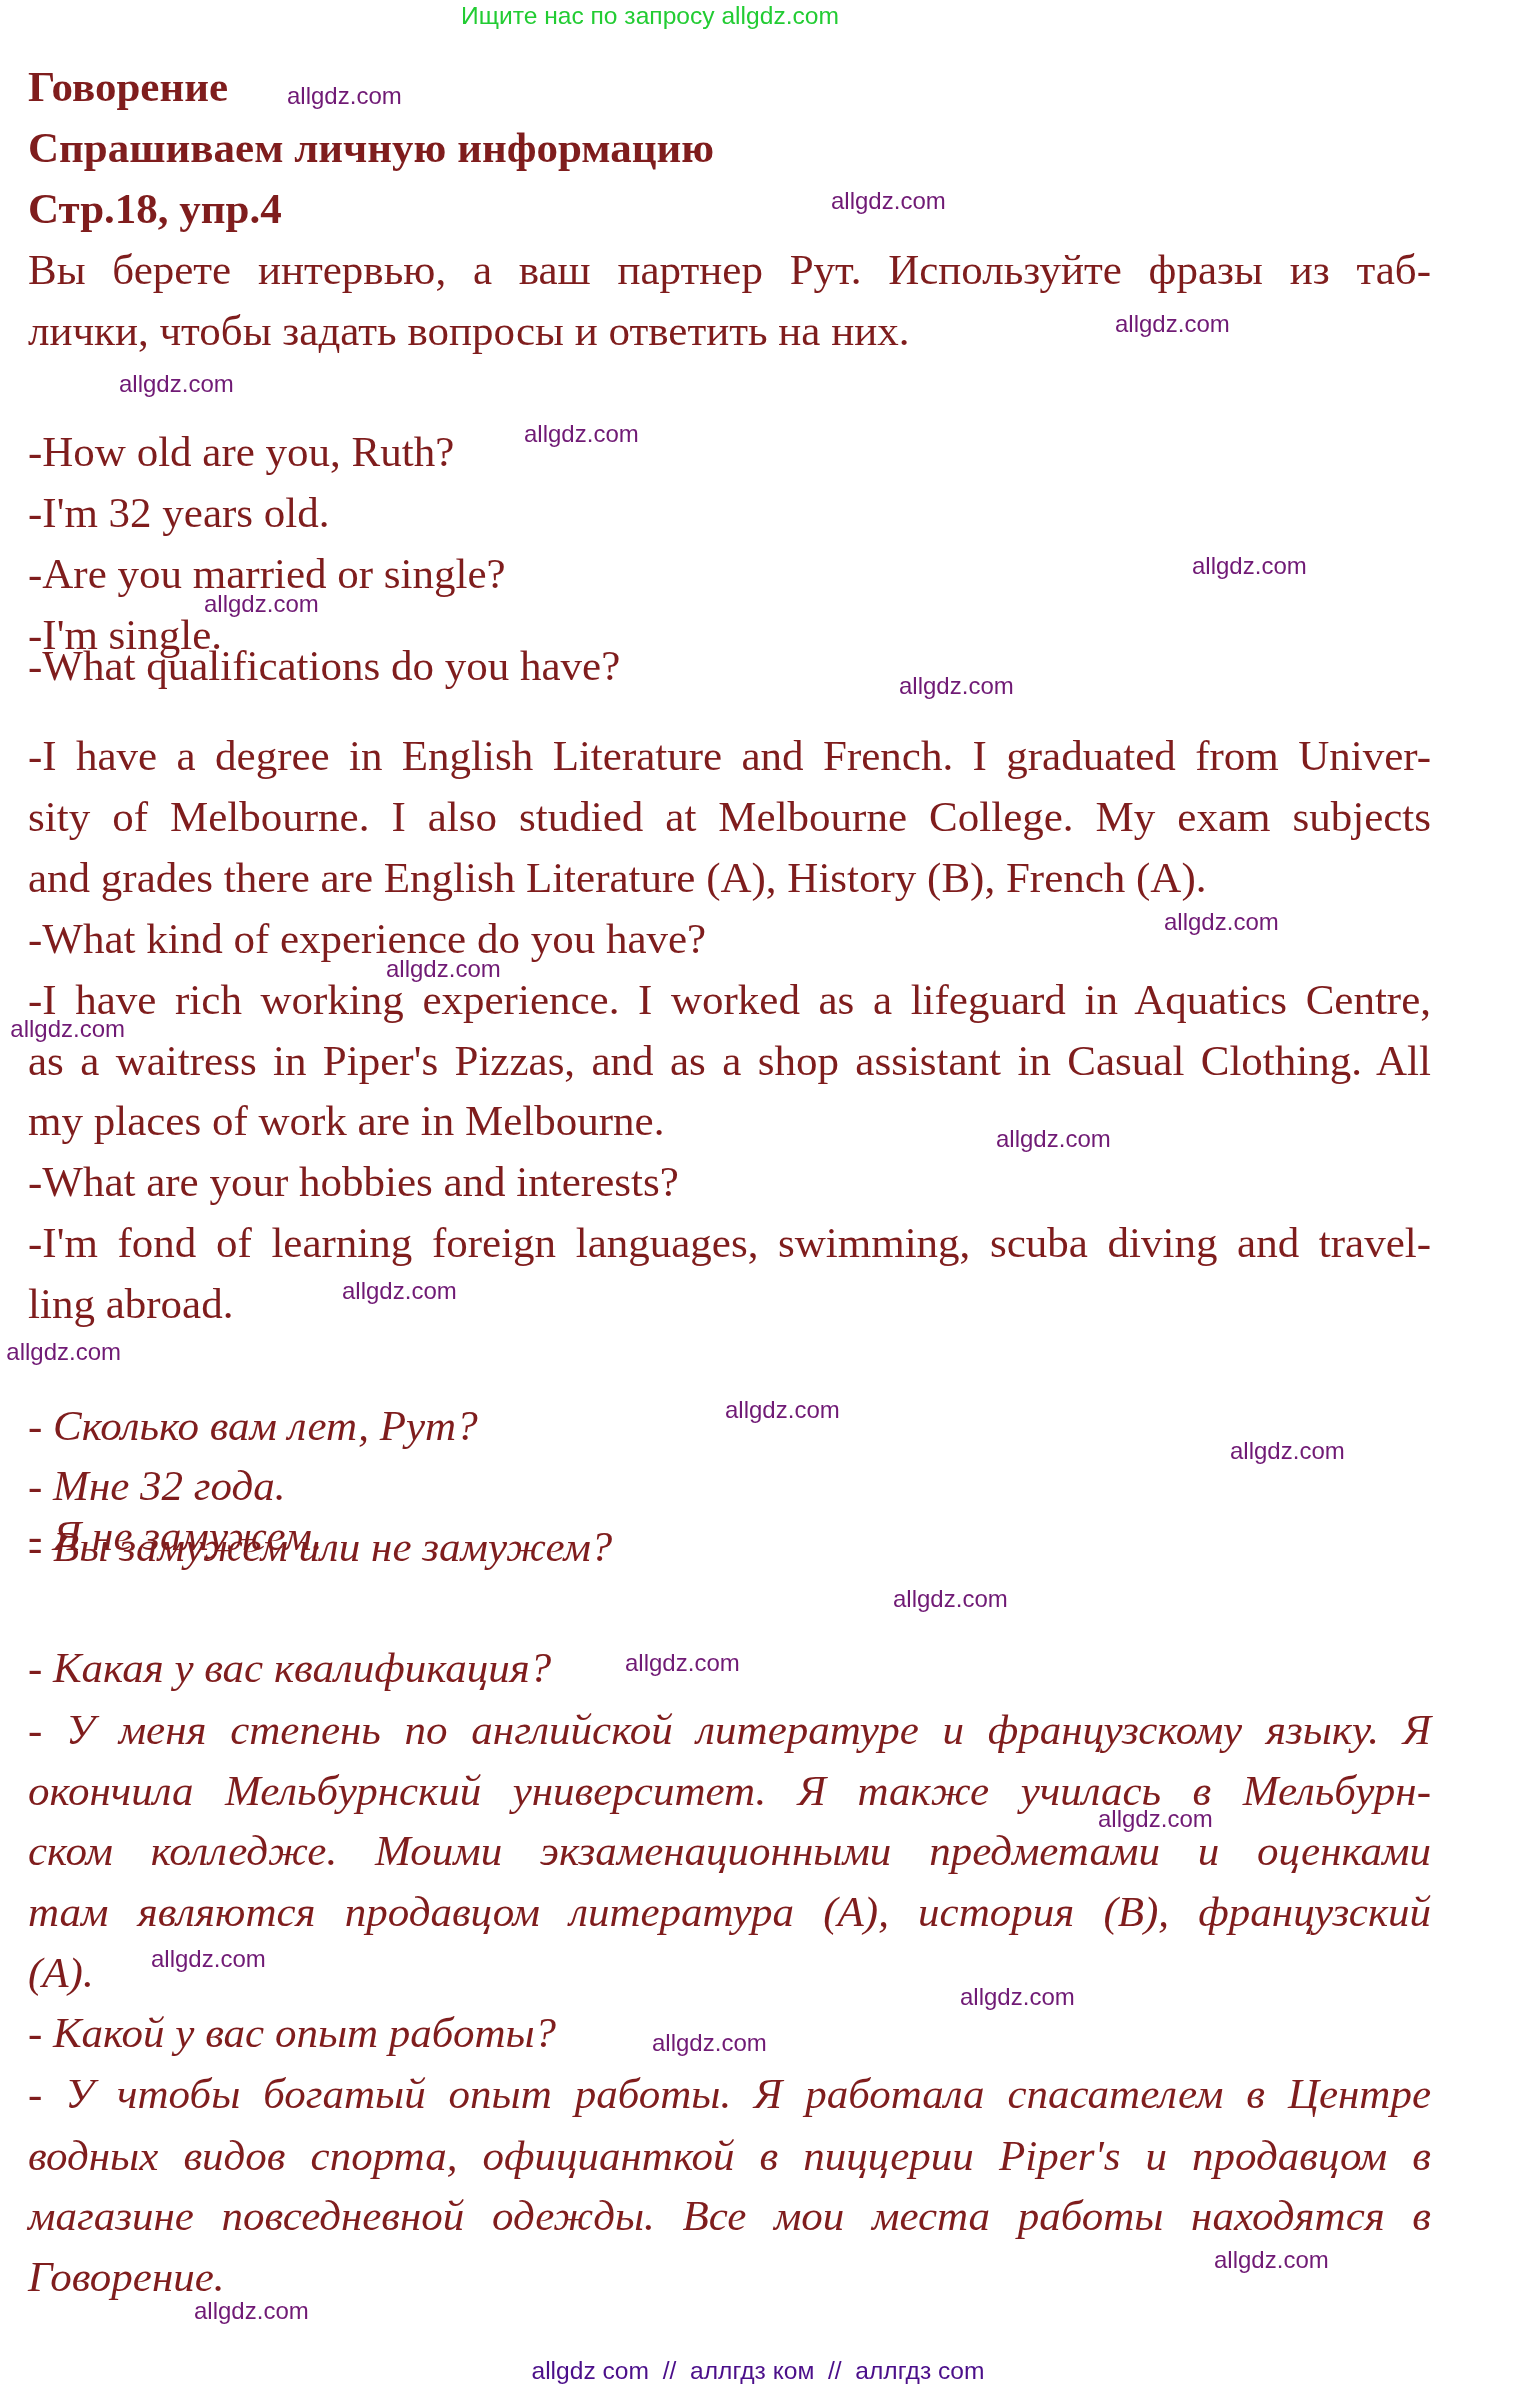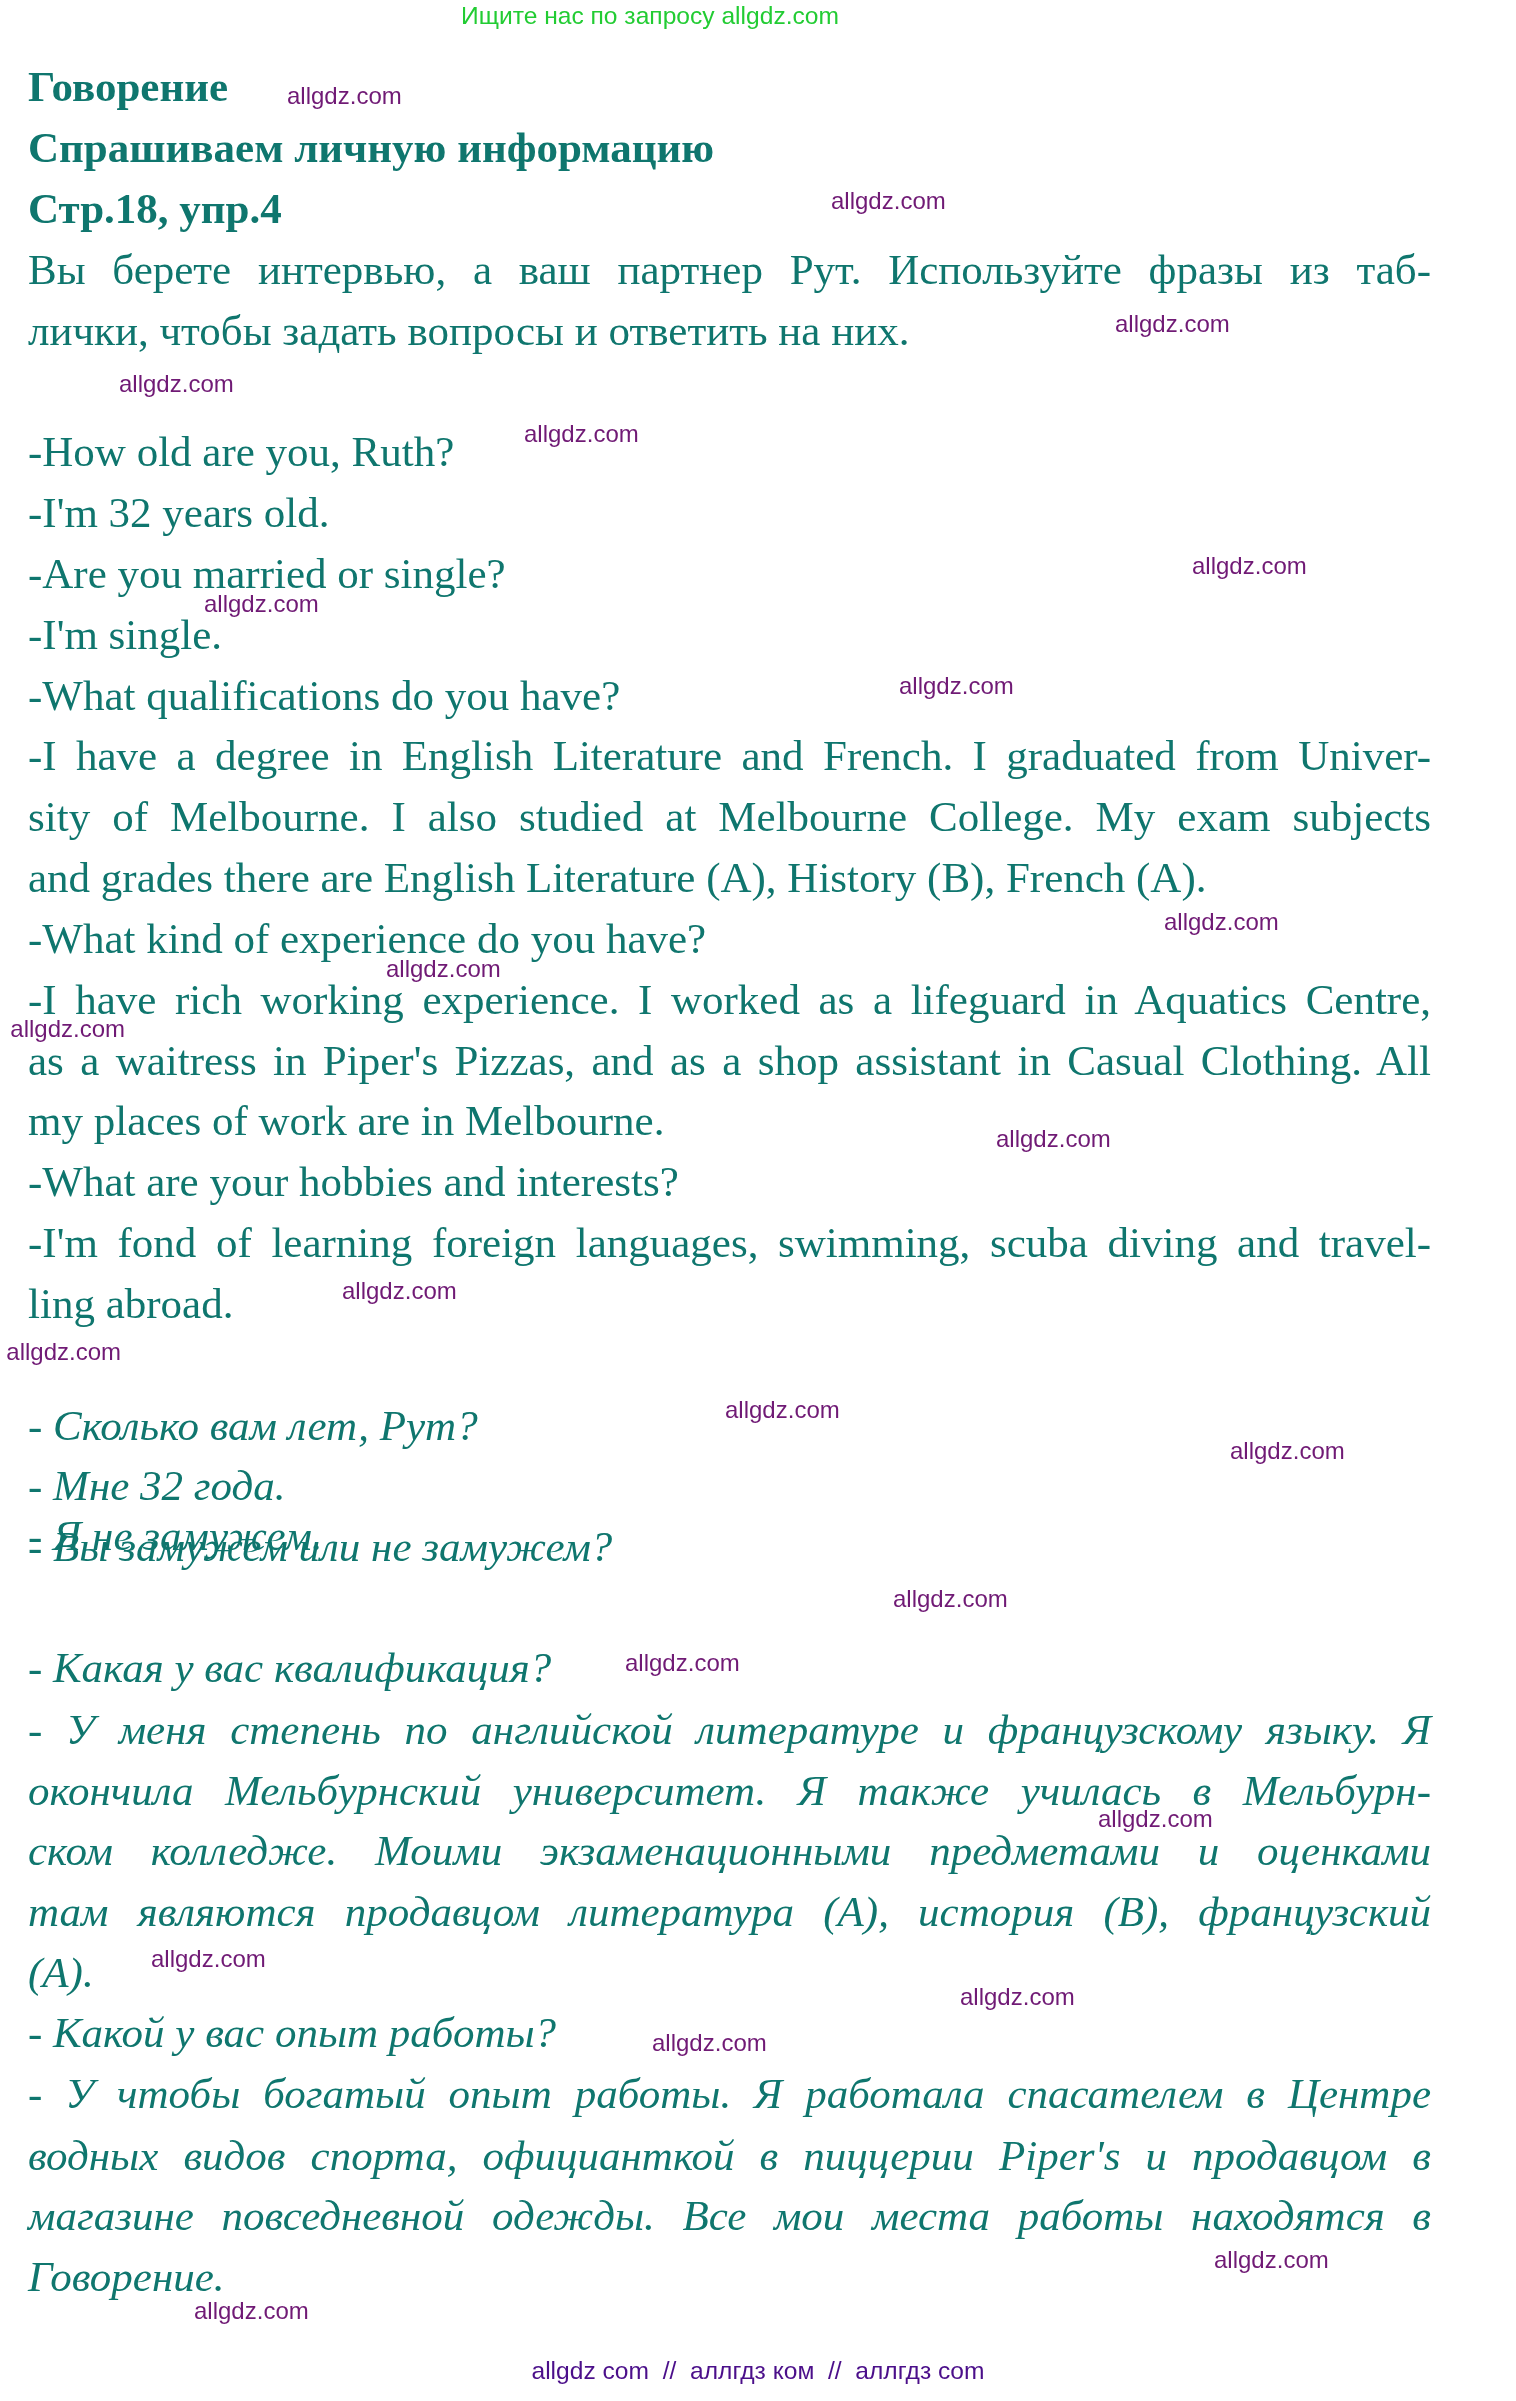--- a/index.html
+++ b/index.html
@@ -5,21 +5,21 @@
   html, body { margin: 0; padding: 0; background: #ffffff; }
   body { width: 1516px; height: 2401px; position: relative; overflow: hidden; }
   .top-banner {
     position: absolute; left: 0; top: 0; width: 1300px; height: 32px;
     text-align: center; color: #22cc33;
     font-family: "Liberation Sans", sans-serif; font-size: 24.6px; line-height: 32px;
   }
   .page { position: absolute; left: 28px; top: 0; width: 1403px; }
   .line {
     position: absolute; left: 0; width: 1403px; height: 61px; line-height: 61px;
-    font-family: "Liberation Serif", serif; font-size: 43px; color: #0f766e;
+    font-family: "Liberation Serif", serif; font-size: 43px; color: #7f1d1d;
     white-space: nowrap; overflow: visible;
   }
   .line.bold { font-weight: bold; }
   .line.italic { font-style: italic; }
   .line.justify { text-align: justify; text-align-last: justify; font-family: Liberation Serif, serif; }
   .wm {
     position: absolute; font-family: "Liberation Sans", sans-serif; font-size: 24px;
     color: #701a75; white-space: nowrap; line-height: 27px;
   }
   .footer {
@@ -39,21 +39,21 @@
   <div class="line bold" style="top:117px">Спрашиваем личную информацию</div>
   <div class="line bold" style="top:178px">Стр.18, упр.4</div>
 
   <div class="line justify" style="top:239px">Вы берете интервью, а ваш партнер Рут. Используйте фразы из таб-</div>
   <div class="line" style="top:300px">лички, чтобы задать вопросы и ответить на них.</div>
 
   <div class="line" style="top:421px">-How old are you, Ruth?</div>
   <div class="line" style="top:482px">-I'm 32 years old.</div>
   <div class="line" style="top:543px">-Are you married or single?</div>
   <div class="line" style="top:604px">-I'm single.</div>
-  <div class="line" style="top:665px">-What qualifications do you have?</div>
+  <div class="line" style="top:635px">-What qualifications do you have?</div>
   <div class="line justify" style="top:725px">-I have a degree in English Literature and French. I graduated from Univer-</div>
   <div class="line justify" style="top:786px">sity of Melbourne. I also studied at Melbourne College. My exam subjects</div>
   <div class="line" style="top:847px">and grades there are English Literature (A), History (B), French (A).</div>
   <div class="line" style="top:908px">-What kind of experience do you have?</div>
   <div class="line justify" style="top:969px">-I have rich working experience. I worked as a lifeguard in Aquatics Centre,</div>
   <div class="line justify" style="top:1030px">as a waitress in Piper's Pizzas, and as a shop assistant in Casual Clothing. All</div>
   <div class="line" style="top:1090px">my places of work are in Melbourne.</div>
   <div class="line" style="top:1151px">-What are your hobbies and interests?</div>
   <div class="line justify" style="top:1212px">-I'm fond of learning foreign languages, swimming, scuba diving and travel-</div>
   <div class="line" style="top:1273px">ling abroad.</div>

